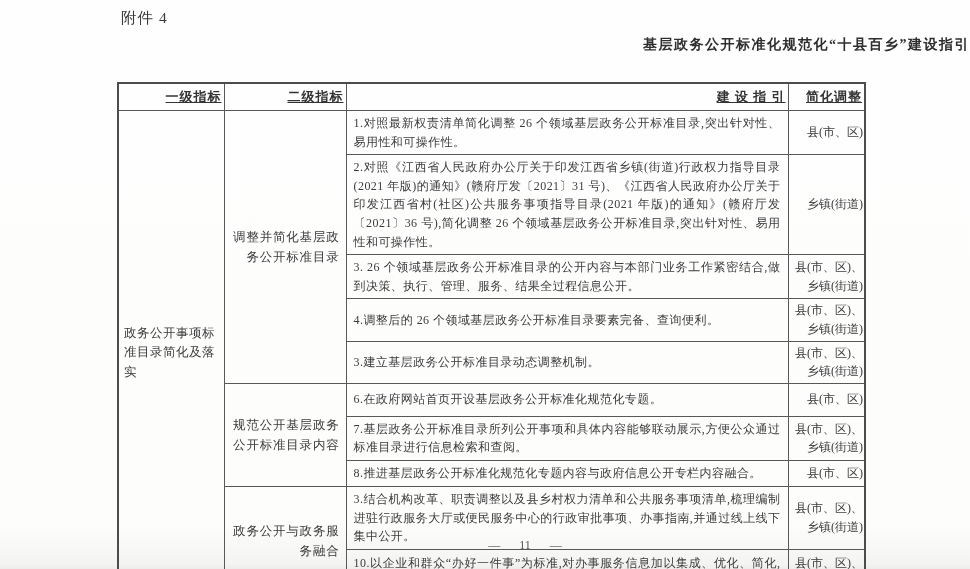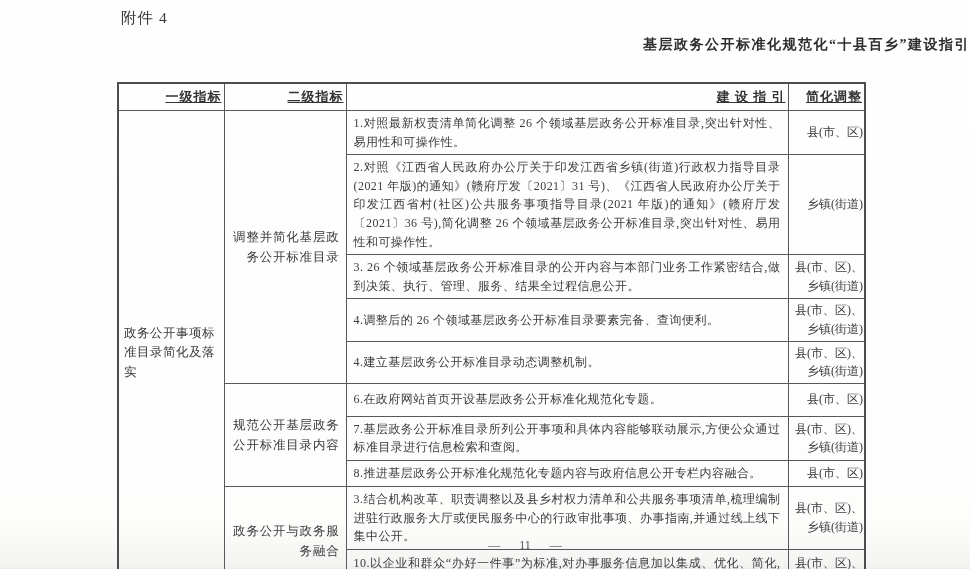--- a/index.html
+++ b/index.html
@@ -141,21 +141,21 @@
       </tr>
       <tr style="height:34px;">
         <td class="guideline-cell">3. 26 个领域基层政务公开标准目录的公开内容与本部门业务工作紧密结合,做到决策、执行、管理、服务、结果全过程信息公开。</td>
         <td class="unit-cell">县(市、区)、乡镇(街道)</td>
       </tr>
       <tr style="height:34px;margin-left:48px;">
         <td class="guideline-cell">4.调整后的 26 个领域基层政务公开标准目录要素完备、查询便利。</td>
         <td class="unit-cell">县(市、区)、乡镇(街道)</td>
       </tr>
       <tr style="height:34px;">
-        <td class="guideline-cell">4.建立基层政务公开标准目录动态调整机制。</td>
+        <td class="guideline-cell">3.建立基层政务公开标准目录动态调整机制。</td>
         <td class="unit-cell">县(市、区)、乡镇(街道)</td>
       </tr>
       <tr style="height:33px;">
         <td class="lvl2-cell" rowspan="3">规范公开基层政务公开标准目录内容</td>
         <td class="guideline-cell">6.在政府网站首页开设基层政务公开标准化规范化专题。</td>
         <td class="unit-cell">县(市、区)</td>
       </tr>
       <tr style="height:42px;">
         <td class="guideline-cell">7.基层政务公开标准目录所列公开事项和具体内容能够联动展示,方便公众通过标准目录进行信息检索和查阅。</td>
         <td class="unit-cell">县(市、区)、乡镇(街道)</td>

